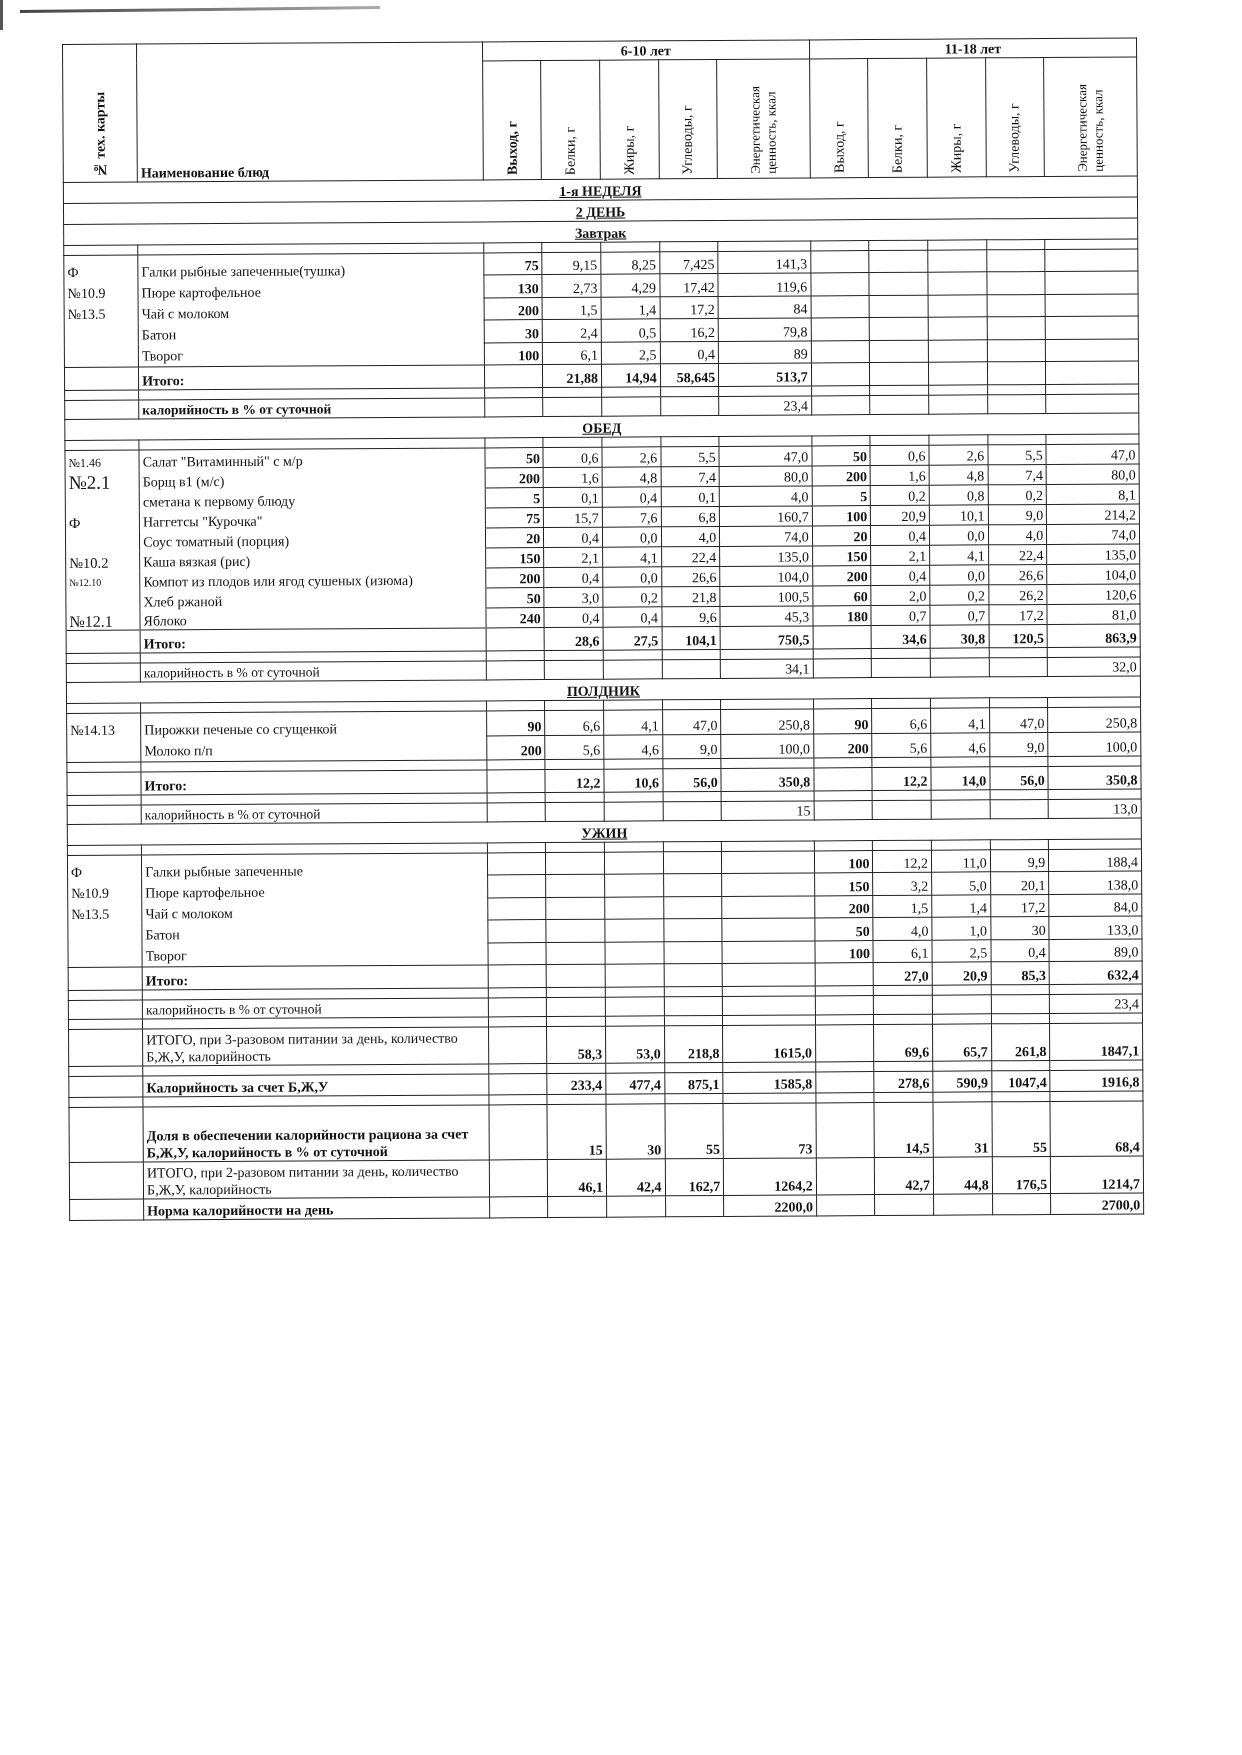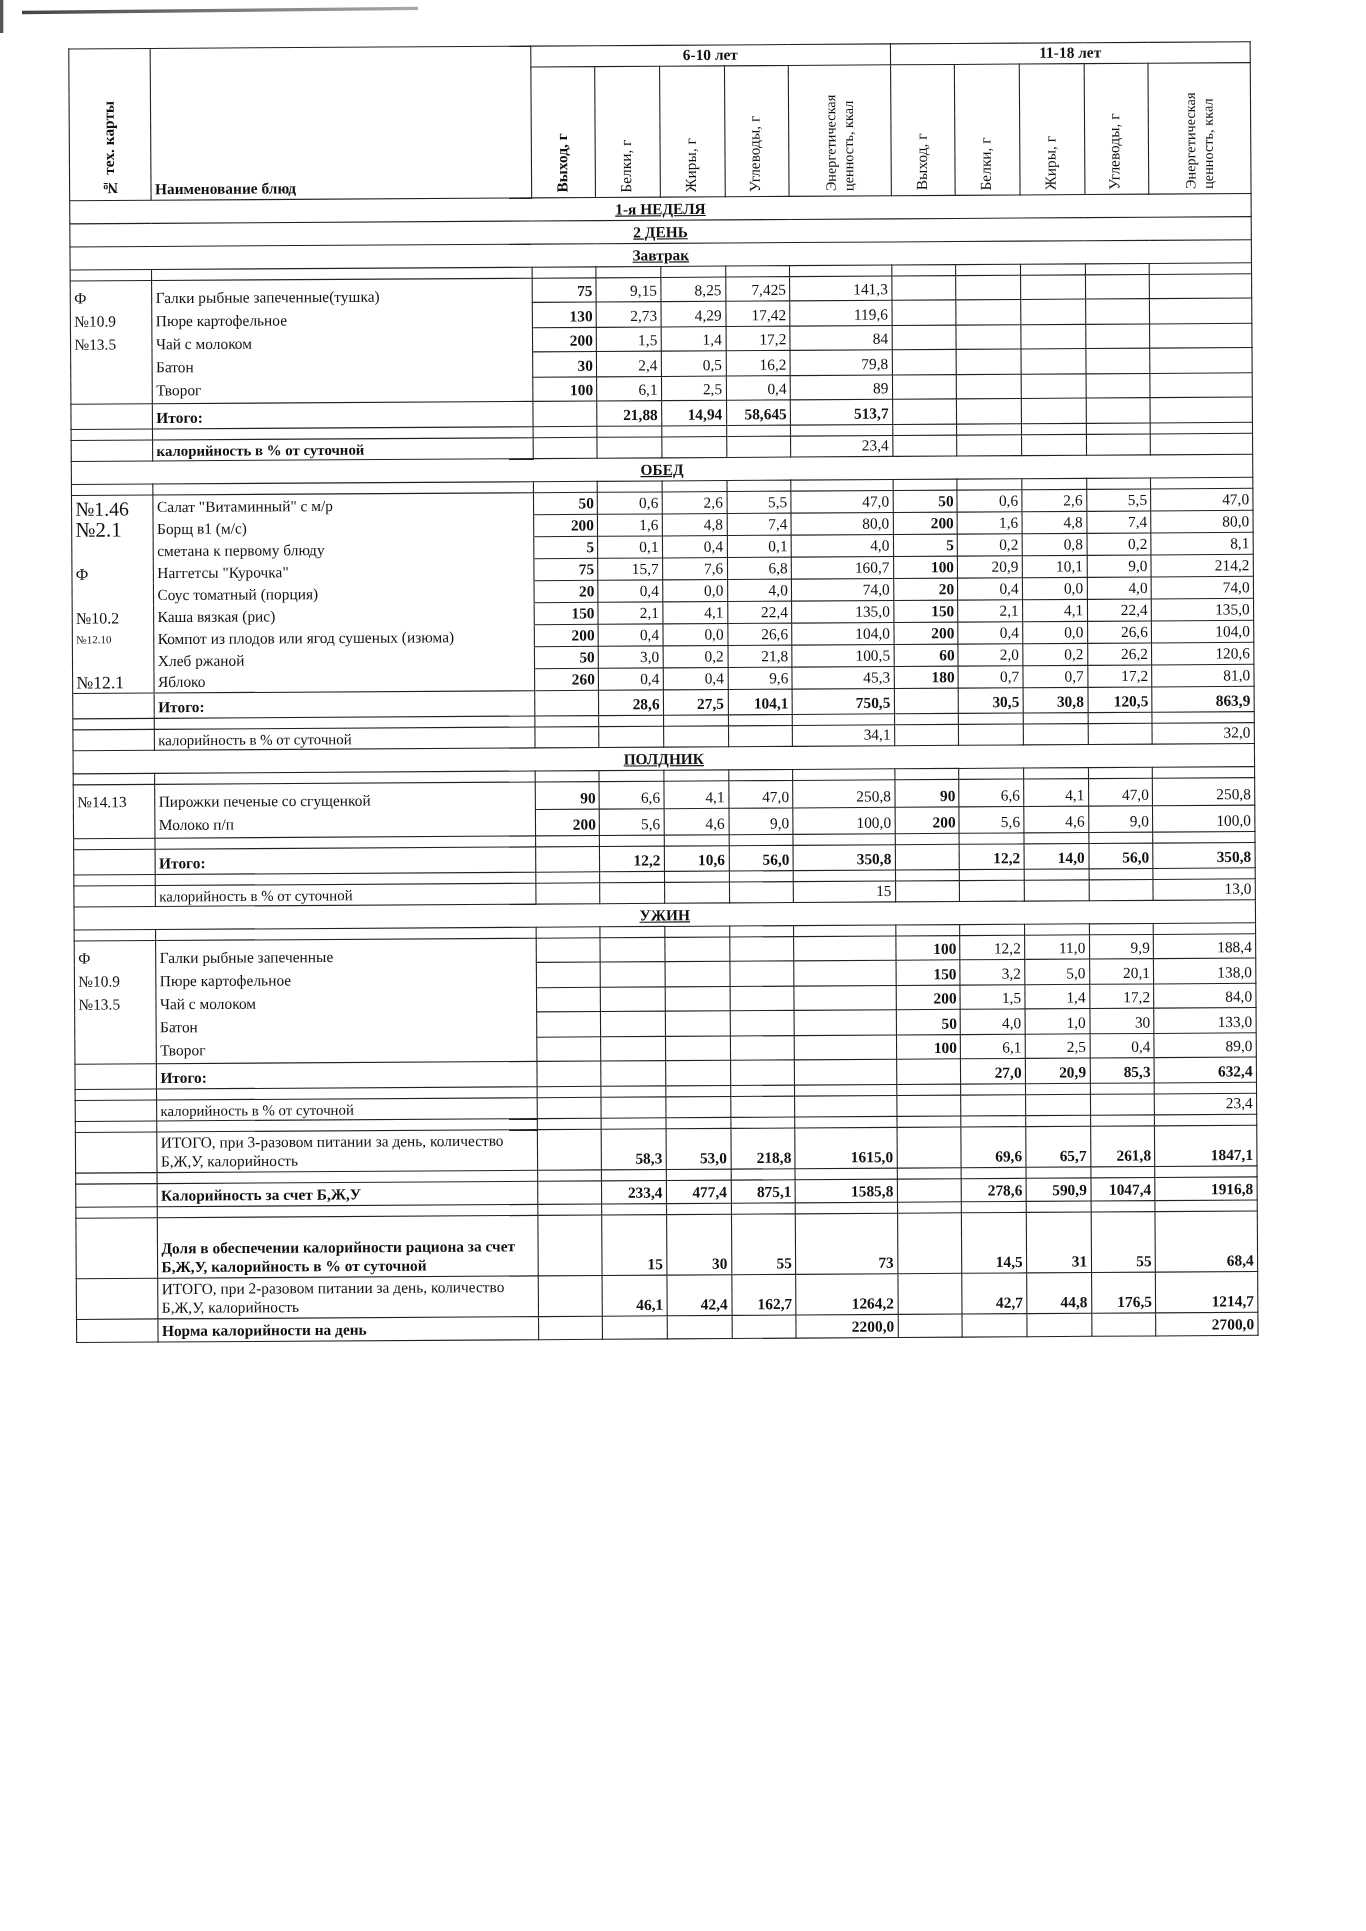--- a/index.html
+++ b/index.html
@@ -241,21 +241,21 @@
           <td></td>
           <td></td>
           <td></td>
           <td></td>
           <td></td>
           <td></td>
           <td></td>
           <td></td>
         </tr>
         <tr class="dish-block">
-          <td style="border-top:none;border-bottom:none;font-size:18px">№1.46</td>
+          <td style="border-top:none;border-bottom:none;font-size:12px">№1.46</td>
           <td style="border-top:none;border-bottom:none;white-space:nowrap;overflow:hidden">Салат "Витаминный" с м/р</td>
           <td class="num bold">50</td>
           <td class="num">0,6</td>
           <td class="num">2,6</td>
           <td class="num">5,5</td>
           <td class="num">47,0</td>
           <td class="num bold">50</td>
           <td class="num">0,6</td>
           <td class="num">2,6</td>
           <td class="num">5,5</td>
@@ -355,41 +355,41 @@
           <td class="num">100,5</td>
           <td class="num bold">60</td>
           <td class="num">2,0</td>
           <td class="num">0,2</td>
           <td class="num">26,2</td>
           <td class="num">120,6</td>
         </tr>
         <tr class="dish-block">
           <td style="border-top:none;border-bottom:none;font-size:16px">№12.1</td>
           <td style="border-top:none;border-bottom:none;white-space:nowrap;overflow:hidden">Яблоко</td>
-          <td class="num bold">260</td>
+          <td class="num bold">240</td>
           <td class="num">0,4</td>
           <td class="num">0,4</td>
           <td class="num">9,6</td>
           <td class="num">45,3</td>
           <td class="num bold">180</td>
           <td class="num">0,7</td>
           <td class="num">0,7</td>
           <td class="num">17,2</td>
           <td class="num">81,0</td>
         </tr>
         <tr>
           <td></td>
           <td class="total-label" style="height:22px">Итого:</td>
           <td class="num bold"></td>
           <td class="num bold">28,6</td>
           <td class="num bold">27,5</td>
           <td class="num bold">104,1</td>
           <td class="num bold">750,5</td>
           <td class="num bold"></td>
-          <td class="num bold">30,5</td>
+          <td class="num bold">34,6</td>
           <td class="num bold">30,8</td>
           <td class="num bold">120,5</td>
           <td class="num bold">863,9</td>
         </tr>
         <tr class="sep">
           <td></td>
           <td></td>
           <td></td>
           <td></td>
           <td></td>

